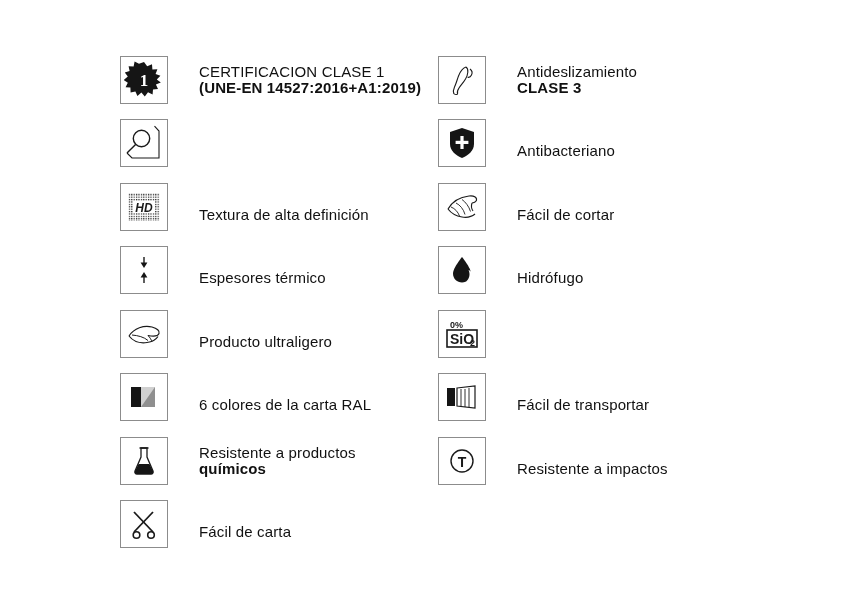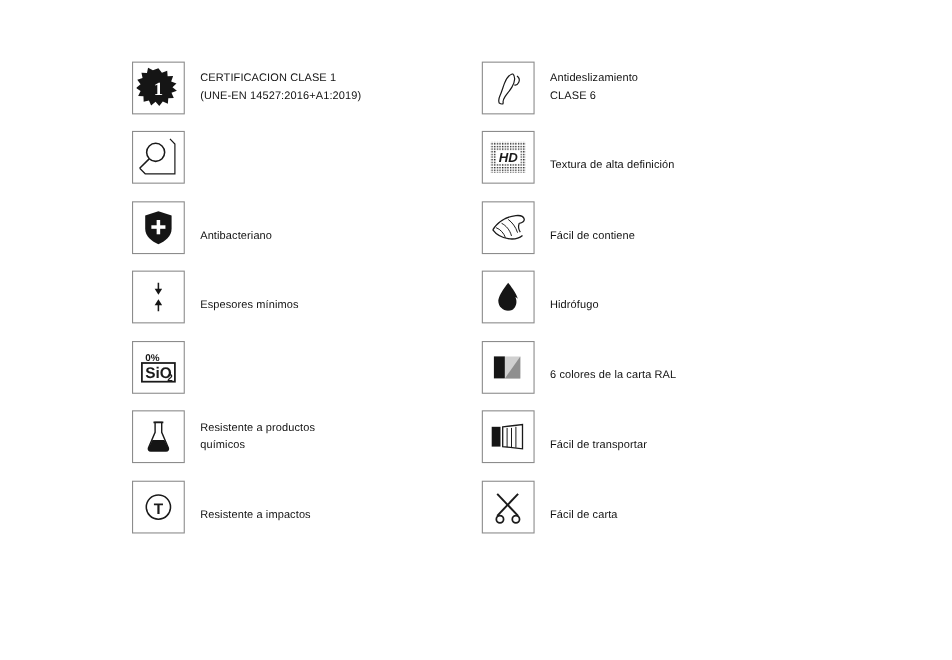--- a/index.html
+++ b/index.html
@@ -35,29 +35,30 @@
     height: 48px;
     border: 1px solid #8c8c8c;
     box-sizing: border-box;
     flex: 0 0 48px;
     display: flex;
     align-items: center;
     justify-content: center;
     background: #ffffff;
   }
   .feature-label {
-    margin-left: 14px;
-    font-size: 10px;
+    margin-left: 31px;
+    font-size: 15px;
     line-height: 15.5px;
     color: #111111;
     white-space: pre-line;
     letter-spacing: 0.01em;
   }
   .feature-label .sub {
     display: block;
+    font-weight: bold;
   }
   svg { display: block; }
 </style>
 </head>
 <body>
 
 <div class="features-grid">
 
   <div class="feature">
     <div class="icon-box">
@@ -75,31 +76,44 @@
   <div class="feature">
     <div class="icon-box">
       <svg width="40" height="40" viewBox="0 0 40 40" aria-hidden="true">
         <path d="M24 7 C27 9 26 15 23.5 19 C21.5 22.5 19 25 17 28 C15.5 30.3 15 32.5 15.6 34" fill="none" stroke="#1a1a1a" stroke-width="1.1"></path>
         <path d="M24 7 C21 8 18 12 16.5 16 C15 20 14 24 12.5 27 C11.5 29.2 11 31.5 11.8 33.6 C13.8 35 15.2 34.6 15.6 34" fill="none" stroke="#1a1a1a" stroke-width="1.1"></path>
         <path d="M28 9 C30 10.5 30.5 13 29.5 15 C28.6 16.8 27 17.6 25.6 17.2" fill="none" stroke="#1a1a1a" stroke-width="1.1"></path>
       </svg>
     </div>
     <div class="feature-label">
       <span>Antideslizamiento</span>
-      <span class="sub">CLASE 6</span>
+      <span class="sub">CLASE 3</span>
     </div>
   </div>
 
   <div class="feature">
     <div class="icon-box">
       <svg width="40" height="40" viewBox="0 0 40 40" aria-hidden="true">
         <circle cx="17.5" cy="15.5" r="8.2" fill="none" stroke="#1a1a1a" stroke-width="1.4"></circle>
         <line x1="11.6" y1="21.4" x2="3" y2="30" stroke="#1a1a1a" stroke-width="1.4"></line>
         <path d="M3 30 L8 35 L35 35 L35 8 L30.5 3.2" fill="none" stroke="#1a1a1a" stroke-width="1.1"></path>
       </svg>
+    </div>
+  </div>
+
+  <div class="feature">
+    <div class="icon-box">
+      <svg width="40" height="40" viewBox="0 0 40 40" aria-hidden="true">
+        <path d="M20 5 L32 9 L32 21 C32 28 26 32.5 20 35 C14 32.5 8 28 8 21 L8 9 Z" fill="#151515"></path>
+        <rect x="18.4" y="13" width="3.2" height="13" fill="#ffffff"></rect>
+        <rect x="13.6" y="17.8" width="12.8" height="3.2" fill="#ffffff"></rect>
+      </svg>
+    </div>
+    <div class="feature-label">
+      <span>Antibacteriano</span>
     </div>
   </div>
 
   <div class="feature">
     <div class="icon-box">
       <svg width="40" height="40" viewBox="0 0 40 40" aria-hidden="true">
         <defs>
           <pattern id="dots" width="2.4" height="2.4" patternUnits="userSpaceOnUse">
             <rect width="1.2" height="1.2" x="0" y="0" fill="#1a1a1a"></rect>
           </pattern>
@@ -110,72 +124,72 @@
       </svg>
     </div>
     <div class="feature-label">
       <span>Textura de alta definición</span>
     </div>
   </div>
 
   <div class="feature">
     <div class="icon-box">
       <svg width="40" height="40" viewBox="0 0 40 40" aria-hidden="true">
-        <path d="M20 5 L32 9 L32 21 C32 28 26 32.5 20 35 C14 32.5 8 28 8 21 L8 9 Z" fill="#151515"></path>
-        <rect x="18.4" y="13" width="3.2" height="13" fill="#ffffff"></rect>
-        <rect x="13.6" y="17.8" width="12.8" height="3.2" fill="#ffffff"></rect>
-      </svg>
-    </div>
-    <div class="feature-label">
-      <span>Antibacteriano</span>
-    </div>
-  </div>
-
-  <div class="feature">
-    <div class="icon-box">
-      <svg width="40" height="40" viewBox="0 0 40 40" aria-hidden="true">
         <path d="M6 22 C10 15 18 10 27 9 C31 8.6 34 10 34.5 12 C35 14 33 15.6 30 16" fill="none" stroke="#1a1a1a" stroke-width="1.2"></path>
         <path d="M6 22 C9 26 14 29 20 30 C25 30.8 30 29.5 33 27" fill="none" stroke="#1a1a1a" stroke-width="1.2"></path>
         <path d="M9 20 C13 21.5 16 25 17.5 29" fill="none" stroke="#1a1a1a" stroke-width="0.9"></path>
         <path d="M14 16 C18 18 21.5 22 23 27.5" fill="none" stroke="#1a1a1a" stroke-width="0.9"></path>
         <path d="M20 12.5 C23.5 15 27 19.5 28.5 24.5" fill="none" stroke="#1a1a1a" stroke-width="0.9"></path>
         <path d="M30 16 C29 19 29.5 22 31 24" fill="none" stroke="#1a1a1a" stroke-width="1.1"></path>
       </svg>
     </div>
     <div class="feature-label">
-      <span>Fácil de contiene</span>
+      <span>Fácil de cortar</span>
     </div>
   </div>
 
   <div class="feature">
     <div class="icon-box">
       <svg width="40" height="40" viewBox="0 0 40 40" aria-hidden="true">
         <line x1="20" y1="7" x2="20" y2="15" stroke="#1a1a1a" stroke-width="1.4"></line>
         <polygon points="20,18 16.6,12.6 23.4,12.6" fill="#151515"></polygon>
         <line x1="20" y1="33" x2="20" y2="25" stroke="#1a1a1a" stroke-width="1.4"></line>
         <polygon points="20,22 16.6,27.4 23.4,27.4" fill="#151515"></polygon>
       </svg>
     </div>
     <div class="feature-label">
-      <span>Espesores mínimos</span>
+      <span>Espesores térmico</span>
     </div>
   </div>
 
   <div class="feature">
     <div class="icon-box">
       <svg width="40" height="40" viewBox="0 0 40 40" aria-hidden="true">
         <path d="M20 7 C20 7 11 18 11 23.5 C11 28.7 15 32.5 20 32.5 C25 32.5 29 28.7 29 23.5 C29 18 20 7 20 7 Z" fill="#151515"></path>
         <path d="M26.5 20 C28.5 24 27.5 29 24 31.5 C27.5 31 30 27.5 30 23.5 C30 22.4 29 21 26.5 20 Z" fill="#ffffff"></path>
       </svg>
     </div>
     <div class="feature-label">
       <span>Hidrófugo</span>
     </div>
   </div>
 
+  <div class="feature">
+    <div class="icon-box">
+      <svg width="40" height="40" viewBox="0 0 40 40" aria-hidden="true">
+        <path d="M5 22 C10 14 20 11 28 13 C33 14.3 36 17 35 19.5 C34 22 29 22.5 24 21.5" fill="none" stroke="#1a1a1a" stroke-width="1.2"></path>
+        <path d="M5 22 C9 27 16 29.5 23 28.5 C28 27.8 32 25.5 34 22.5" fill="none" stroke="#1a1a1a" stroke-width="1.2"></path>
+        <path d="M8 21 C14 21.5 20 23 24 26.5" fill="none" stroke="#1a1a1a" stroke-width="1"></path>
+        <path d="M24 21.5 C26 23.5 27.5 26 28 28" fill="none" stroke="#1a1a1a" stroke-width="1"></path>
+      </svg>
+    </div>
+    <div class="feature-label">
+      <span>Producto ultraligero</span>
+    </div>
+  </div>
 
   <div class="feature">
     <div class="icon-box">
       <svg width="42" height="42" viewBox="0 0 42 42" aria-hidden="true">
         <text x="9" y="15" font-family="'Liberation Sans', sans-serif" font-size="9" font-weight="bold" fill="#1a1a1a">0%</text>
         <rect x="6" y="17" width="30" height="17" fill="none" stroke="#1a1a1a" stroke-width="1.6"></rect>
         <text x="9" y="31" font-family="'Liberation Sans', sans-serif" font-size="14" font-weight="bold" fill="#1a1a1a">SiO</text>
         <text x="29" y="33" font-family="'Liberation Sans', sans-serif" font-size="9" font-weight="bold" fill="#1a1a1a">2</text>
       </svg>
     </div>
@@ -190,49 +204,49 @@
       </svg>
     </div>
     <div class="feature-label">
       <span>6 colores de la carta RAL</span>
     </div>
   </div>
 
   <div class="feature">
     <div class="icon-box">
       <svg width="40" height="40" viewBox="0 0 40 40" aria-hidden="true">
-        <path d="M17 7 L23 7 L23 16 L29 30 C29.6 31.6 28.6 33 27 33 L13 33 C11.4 33 10.4 31.6 11 30 L17 16 Z" fill="none" stroke="#1a1a1a" stroke-width="1.3"></path>
-        <path d="M14.6 23 L25.4 23 L29 30 C29.6 31.6 28.6 33 27 33 L13 33 C11.4 33 10.4 31.6 11 30 Z" fill="#151515"></path>
-        <line x1="15.5" y1="7" x2="24.5" y2="7" stroke="#1a1a1a" stroke-width="1.5"></line>
-      </svg>
-    </div>
-    <div class="feature-label">
-      <span>Resistente a productos</span>
-      <span class="sub">químicos</span>
-    </div>
-  </div>
-
-  <div class="feature">
-    <div class="icon-box">
-      <svg width="40" height="40" viewBox="0 0 40 40" aria-hidden="true">
         <rect x="5" y="11" width="8" height="18" fill="#151515"></rect>
         <polygon points="15,11 33,9 33,31 15,29" fill="none" stroke="#1a1a1a" stroke-width="1.2"></polygon>
         <line x1="19" y1="12" x2="19" y2="29.5" stroke="#1a1a1a" stroke-width="0.9"></line>
         <line x1="23" y1="12" x2="23" y2="30" stroke="#1a1a1a" stroke-width="0.9"></line>
         <line x1="27" y1="11" x2="27" y2="30" stroke="#1a1a1a" stroke-width="0.9"></line>
       </svg>
     </div>
     <div class="feature-label">
       <span>Fácil de transportar</span>
     </div>
   </div>
 
   <div class="feature">
     <div class="icon-box">
       <svg width="40" height="40" viewBox="0 0 40 40" aria-hidden="true">
+        <path d="M17 7 L23 7 L23 16 L29 30 C29.6 31.6 28.6 33 27 33 L13 33 C11.4 33 10.4 31.6 11 30 L17 16 Z" fill="none" stroke="#1a1a1a" stroke-width="1.3"></path>
+        <path d="M14.6 23 L25.4 23 L29 30 C29.6 31.6 28.6 33 27 33 L13 33 C11.4 33 10.4 31.6 11 30 Z" fill="#151515"></path>
+        <line x1="15.5" y1="7" x2="24.5" y2="7" stroke="#1a1a1a" stroke-width="1.5"></line>
+      </svg>
+    </div>
+    <div class="feature-label">
+      <span>Resistente a productos</span>
+      <span class="sub">químicos</span>
+    </div>
+  </div>
+
+  <div class="feature">
+    <div class="icon-box">
+      <svg width="40" height="40" viewBox="0 0 40 40" aria-hidden="true">
         <circle cx="20" cy="20" r="11" fill="none" stroke="#1a1a1a" stroke-width="1.4"></circle>
         <text x="20" y="26" text-anchor="middle" font-family="'Liberation Sans', sans-serif" font-size="14" font-weight="bold" fill="#1a1a1a">T</text>
       </svg>
     </div>
     <div class="feature-label">
       <span>Resistente a impactos</span>
     </div>
   </div>
 
   <div class="feature">

